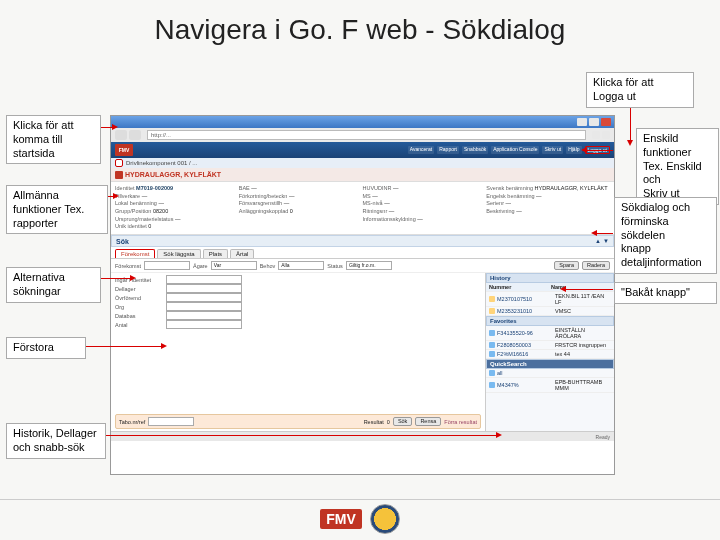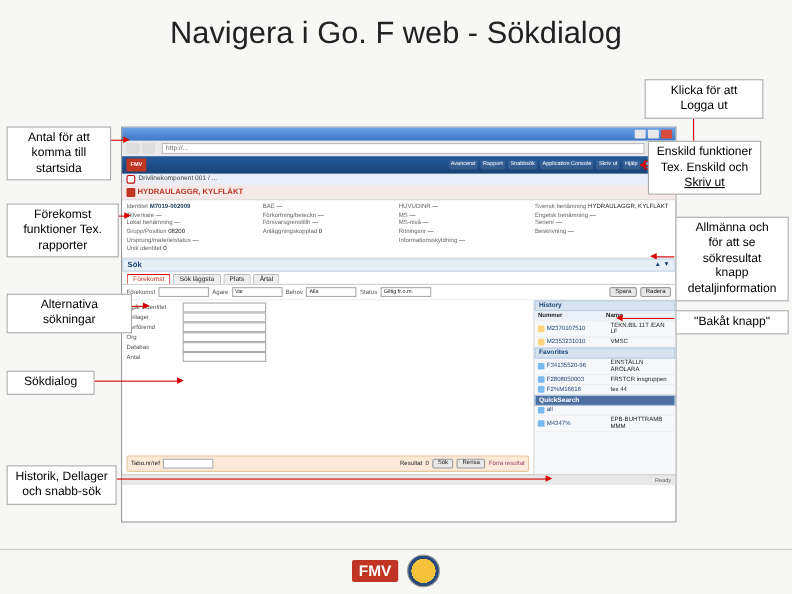--- a/index.html
+++ b/index.html
@@ -22,21 +22,20 @@
   
   .anno {
     position: absolute;
     background: #fff;
     border: 1px solid #aaa;
     padding: 3px 6px;
     font-size: 11px;
     line-height: 1.25;
     color: #000;
     z-index: 50;
-    text-align: center;
   }
   .anno span { display: block; }
   
   .arrow-h {
     position: absolute;
     height: 1px;
     background: #d80000;
     z-index: 49;
   }
   .arrow-h::after {
@@ -211,33 +210,33 @@
     background: radial-gradient(circle,#f5c23a 0 55%,#2a4b7a 56% 100%);
     border:1px solid #999;
   }
 </style>
 </head>
 <body>
 
 <h1 class="slide-title">Navigera i Go. F web - Sökdialog</h1>
 
 <div class="anno" style="left:586px;top:72px;width:108px">Klicka för att Logga ut</div>
-<div class="anno" style="left:6px;top:115px;width:95px">Antal för att komma till startsida</div>
-<div class="anno" style="left:6px;top:185px;width:102px">Förekomst funktioner Tex. rapporter</div>
-<div class="anno" style="left:6px;top:267px;width:114px">Alternativa sökningar</div>
-<div class="anno" style="left:6px;top:337px;width:80px">Sökdialog</div>
+<div class="anno" style="left:6px;top:115px;width:95px">Klicka för att komma till startsida</div>
+<div class="anno" style="left:6px;top:185px;width:102px">Allmänna funktioner Tex. rapporter</div>
+<div class="anno" style="left:6px;top:267px;width:95px">Alternativa sökningar</div>
+<div class="anno" style="left:6px;top:337px;width:80px">Förstora</div>
 <div class="anno" style="left:6px;top:423px;width:100px">Historik, Dellager och snabb-sök</div>
-<div class="anno" style="left:589px;top:128px;width:103px">
+<div class="anno" style="left:636px;top:128px;width:83px">
   <span>Enskild funktioner</span>
   <span>Tex. Enskild och</span>
   <span style="text-decoration:underline">Skriv ut</span>
 </div>
 <div class="anno" style="left:614px;top:197px;width:103px">
-  <span>Allmänna och</span>
-  <span>för att se sökresultat</span>
+  <span>Sökdialog och</span>
+  <span>förminska sökdelen</span>
   <span>knapp</span>
   <span>detaljinformation</span>
 </div>
 <div class="anno" style="left:614px;top:282px;width:103px">"Bakåt knapp"</div>
 
 <div class="arrow-v" style="left:630px;top:98px;height:46px"></div>
 <div class="arrow-h rev" style="left:586px;top:150px;width:27px"></div>
 <div class="arrow-h rev" style="left:596px;top:233px;width:17px"></div>
 <div class="arrow-h rev" style="left:565px;top:289px;width:48px"></div>
 <div class="arrow-h" style="left:100px;top:127px;width:16px"></div>

